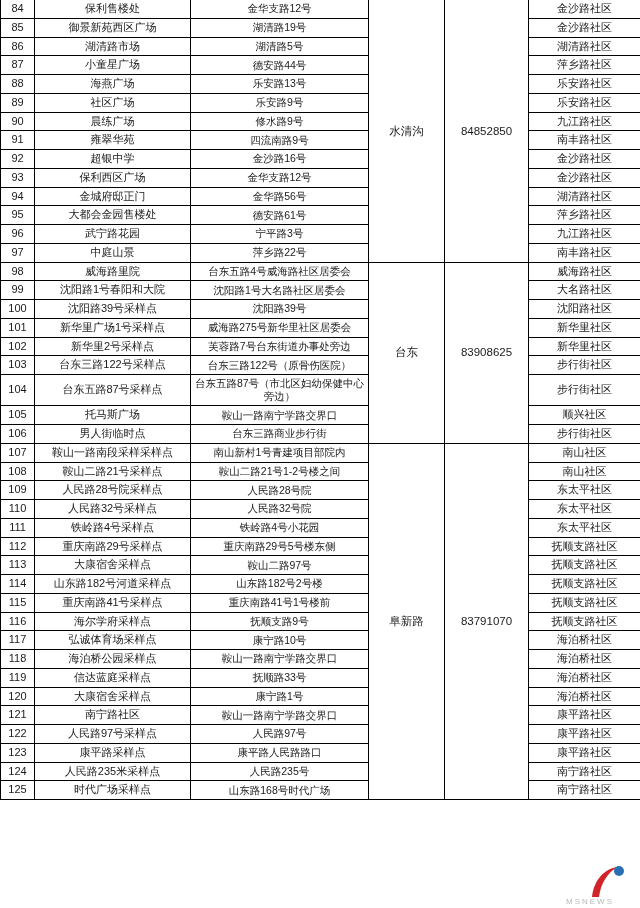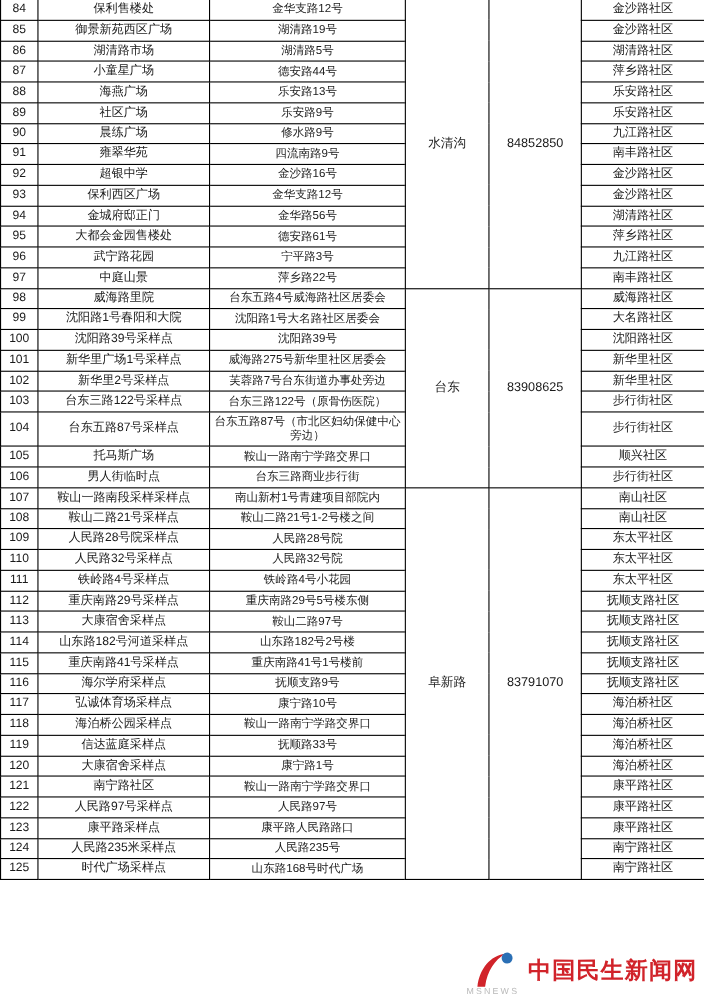--- a/index.html
+++ b/index.html
@@ -67,21 +67,21 @@
   }
   .wm-text{
     font-size:21px;
     font-weight:bold;
     color:#d1232a;
     letter-spacing:1px;
     font-family:"DejaVu Sans","Liberation Sans",sans-serif;
   }
   .wm-sub{
     position:absolute;
-    right:4px;
+    right:20px;
     bottom:-2px;
     font-size:8px;
     color:#b9b9b9;
     letter-spacing:2px;
   }
 </style>
 </head>
 <body>
 
 <div id="sheet">
@@ -358,15 +358,14 @@
 
   <div class="watermark">
     <div class="wm-logo">
       <svg class="swoosh" viewBox="0 0 40 36" xmlns="http://www.w3.org/2000/svg">
         <path d="M4 33 C6 16 16 5 29 3 C20 9 13 18 11 33 Z" fill="#d1232a"></path>
         <path d="M13 33 C15 20 22 11 32 8 C25 14 20 22 19 33 Z" fill="#ffffff"></path>
         <circle cx="31" cy="7" r="5" fill="#2a6fb5"></circle>
       </svg>
       <span class="wm-sub">MSNEWS</span>
     </div>
-    <span class="wm-text">中国民生新闻网</span>
   </div>
 </div>
 
 </body></html>

